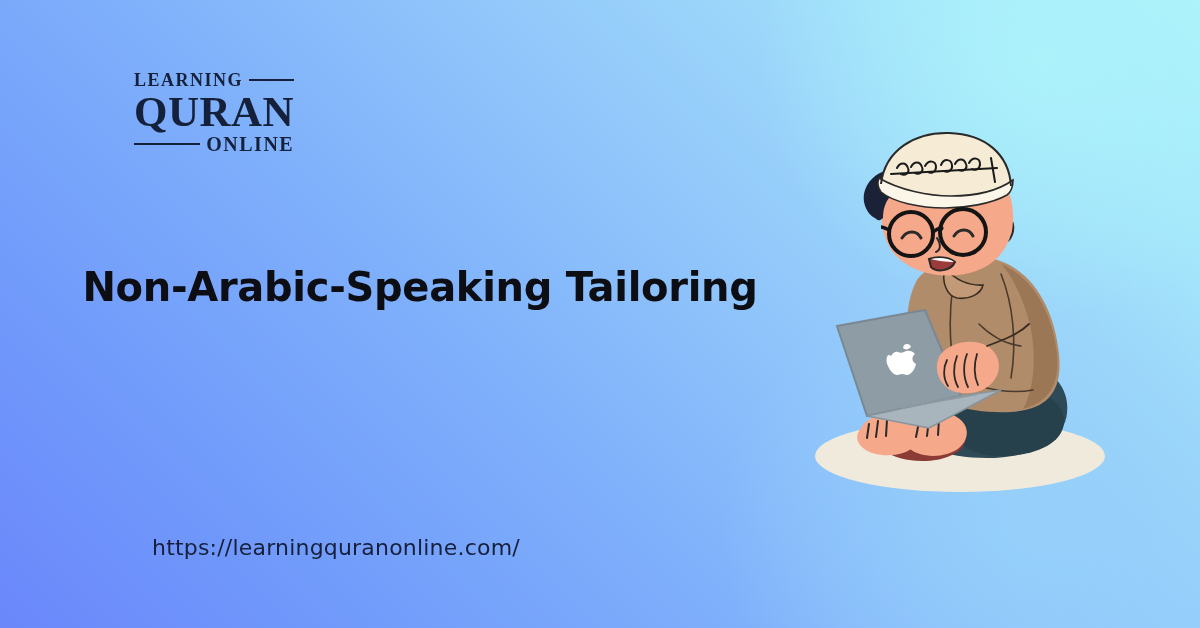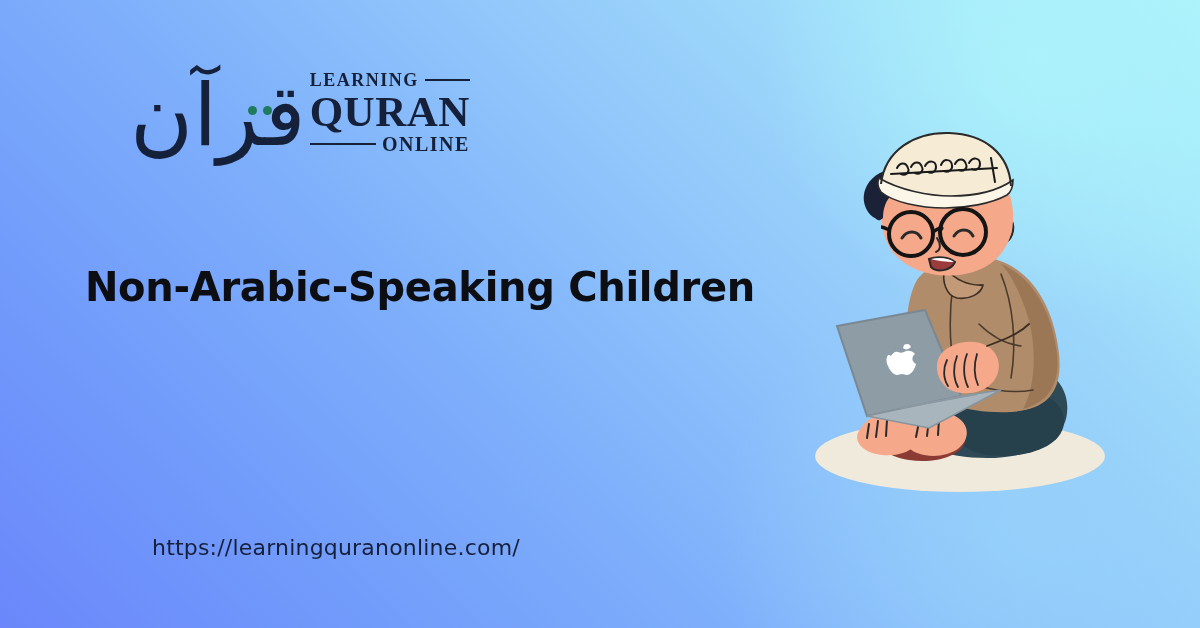--- a/index.html
+++ b/index.html
@@ -130,44 +130,37 @@
 </style>
 </head>
 <body>
 
 <div class="banner">
 
   <div class="tint-tr"></div>
   <div class="tint-br"></div>
 
   <div class="logo">
-    <div class="logo-arabic">
-      <span>قرآن</span>
-      <span class="logo-dots">
-        <i></i>
-          <i></i>
-      </span>
-    </div>
     <div class="logo-words">
       <div class="lw-row">
         <span class="lw-learning">LEARNING</span>
         <span class="rule rule-right"></span>
       </div>
       <div class="lw-row">
         <span class="lw-quran">QURAN</span>
       </div>
       <div class="lw-row">
         <span class="rule rule-left"></span>
         <span class="lw-online">ONLINE</span>
       </div>
     </div>
   </div>
 
   <h1 class="headline">
-    <span class="hl">Non-Arabic-Speaking Children</span>
+    <span class="hl">Non-Arabic-Speaking Tailoring</span>
   </h1>
 
   <div class="url">https://learningquranonline.com/</div>
 
   <div class="illus">
     <svg viewBox="0 0 300 360" xmlns="http://www.w3.org/2000/svg">
 
       <ellipse cx="155" cy="328" rx="145" ry="36" fill="#EFEADC"></ellipse>
 
       <path d="M150 230 C205 218 258 238 262 275 C266 312 228 330 182 330 C140 330 108 318 104 296 C100 272 118 238 150 230 Z" fill="#2E4A57"></path>

